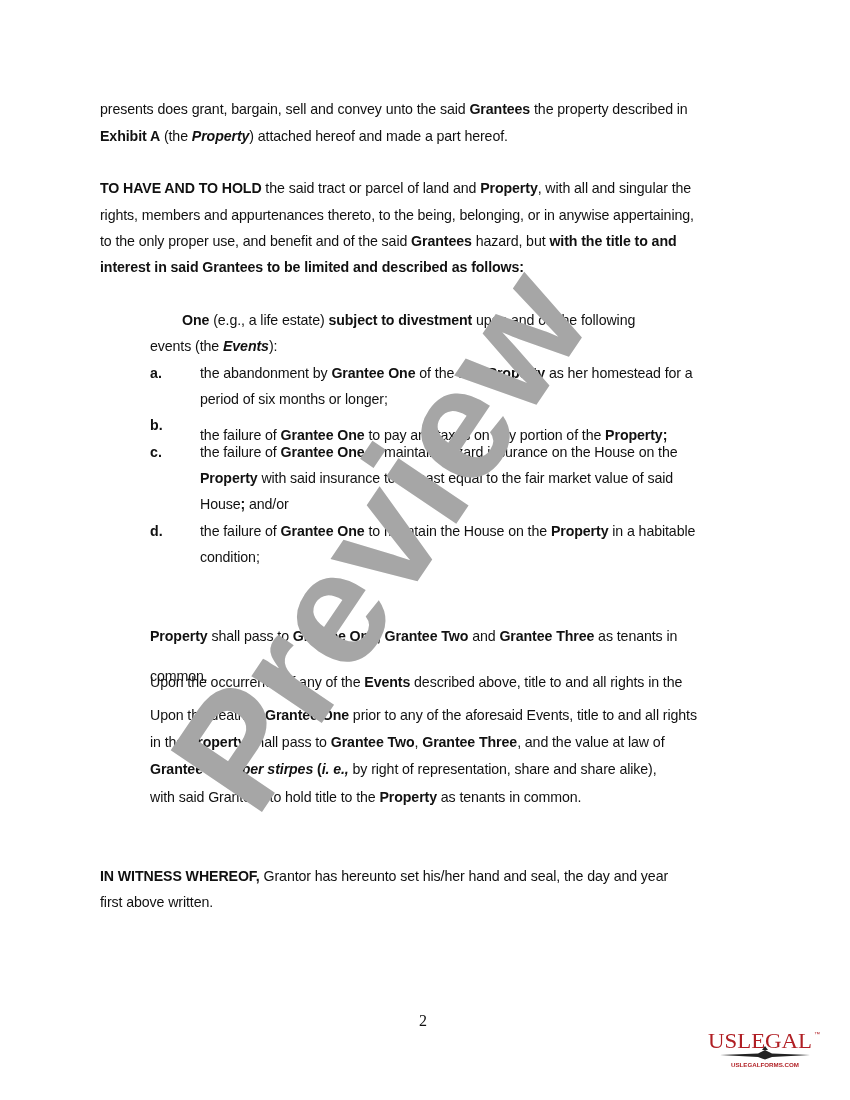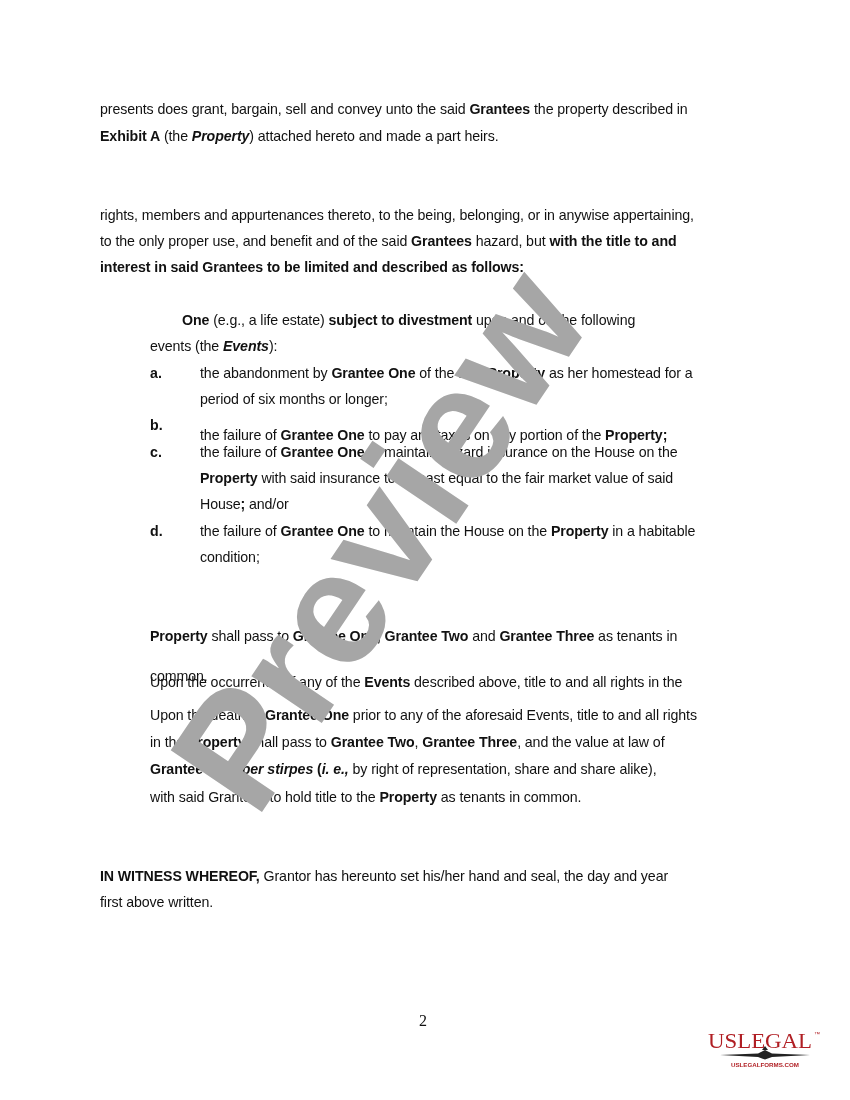--- a/index.html
+++ b/index.html
@@ -13,22 +13,23 @@
   .page-num { position: absolute; left: 419px; top: 1012px; font-family: "Liberation Serif", serif; font-size: 16px; }
   .watermark { position: absolute; left: 0; top: 0; width: 850px; height: 1100px; pointer-events: none; }
   .logo { position: absolute; left: 706px; top: 1026px; width: 118px; height: 44px; }
 </style>
 </head>
 <body>
 
 <div class="page">
 
   <div class="line" style="left:100px; top:99px;"><span>presents does grant, bargain, sell and convey unto the said </span><span class="b">Grantees</span><span> the property described in</span></div>
-  <div class="line" style="left:100px; top:126px;"><span class="b">Exhibit A</span><span> (the </span><span class="bi">Property</span><span>) attached hereto and made a part heirs.</span></div>
+  <div class="line" style="left:100px; top:126px;"><span class="b">Exhibit A</span><span> (the </span><span class="bi">Property</span><span>) attached hereof and made a part hereof.</span></div>
 
+  <div class="line" style="left:100px; top:178px;"><span class="b">TO HAVE AND TO HOLD</span><span> the said tract or parcel of land and </span><span class="b">Property</span><span>, with all and singular the</span></div>
   <div class="line" style="left:100px; top:205px;"><span>rights, members and appurtenances thereto, to the being, belonging, or in anywise appertaining,</span></div>
   <div class="line" style="left:100px; top:231px;"><span>to the only proper use, and benefit and of the said </span><span class="b">Grantees</span><span> hazard, but </span><span class="b">with the title to and</span></div>
   <div class="line" style="left:100px; top:257px;"><span class="b">interest in said Grantees to be limited and described as follows:</span></div>
 
   <div class="line" style="left:150px; top:310px;margin-left:32px;"><span class="b">One</span><span> (e.g., a life estate) </span><span class="b">subject to divestment</span><span> upon and on the following</span></div>
   <div class="line" style="left:150px; top:336px;"><span>events (the </span><span class="bi">Events</span><span>):</span></div>
 
   <div>
     <div>
       <span class="marker" style="left:150px; top:363px;">a.</span>

